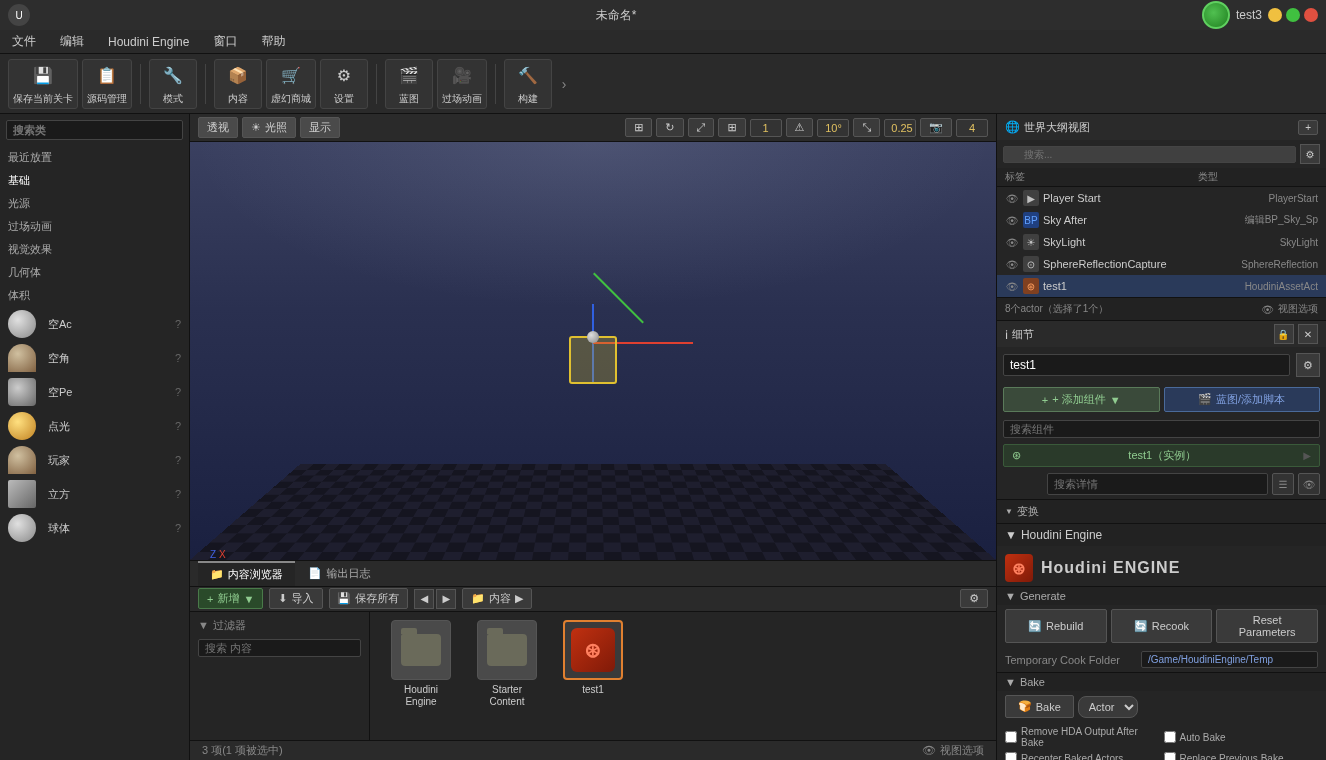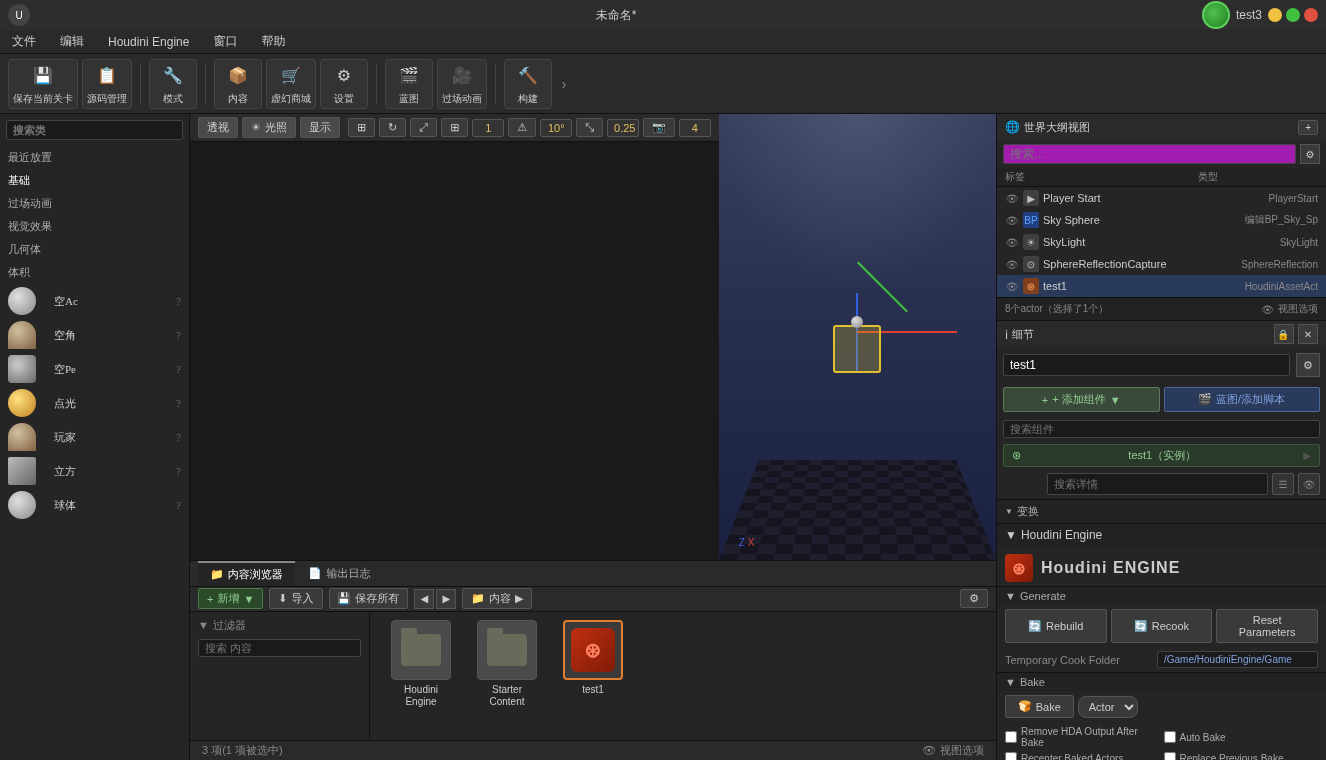--- a/index.html
+++ b/index.html
@@ -34,31 +34,31 @@
     
     #content { display: flex; flex: 1; overflow: hidden; }
 
     
     #left-panel { width: 190px; background: #252525; border-right: 1px solid #111; display: flex; flex-direction: column; flex-shrink: 0; }
     #left-search { padding: 6px; }
     #left-search input { width: 100%; background: #1a1a1a; border: 1px solid #444; color: #ccc; padding: 3px 6px; font-size: 11px; border-radius: 2px; font-weight: bold; }
     .left-section { padding: 4px 8px; color: #aaa; font-size: 11px; cursor: pointer; }
     .left-section.active { color: #fff; }
     .left-items { flex: 1; overflow-y: auto; }
-    .left-item { display: flex; align-items: center; gap: 18px; padding: 3px 8px; cursor: pointer; font-family: Liberation Serif, serif; }
+    .left-item { display: flex; align-items: center; gap: 12px; padding: 3px 8px; cursor: pointer; }
     .item-sphere { width: 28px; height: 28px; border-radius: 50%; background: radial-gradient(circle at 35% 35%, #e0e0e0, #888); flex-shrink: 0; }
     .item-sphere.cylinder { border-radius: 4px; background: radial-gradient(ellipse at 35% 35%, #ccc, #666); }
     .item-sphere.cube { border-radius: 2px; background: linear-gradient(135deg, #bbb, #666); }
     .item-sphere.figure { border-radius: 50% 50% 0 0; background: radial-gradient(circle at 35% 35%, #d0c0a0, #806040); }
     .item-sphere.light { background: radial-gradient(circle at 35% 35%, #ffe080, #c08020); }
     .item-name { font-size: 11px; color: #ccc; flex: 1; }
     .item-help { color: #666; font-size: 11px; }
 
     
-    #viewport { flex: 1; background: #1a1a1a; display: flex; flex-direction: row; overflow: hidden; }
+    #viewport { flex: 1; background: #1a1a1a; display: flex; flex-direction: column; overflow: hidden; }
     #viewport-toolbar { height: 28px; background: #2a2a2a; display: flex; align-items: center; gap: 4px; padding: 0 8px; border-bottom: 1px solid #111; }
     .vp-btn { background: #3a3a3a; border: 1px solid #555; color: #ccc; padding: 2px 8px; font-size: 11px; border-radius: 2px; cursor: pointer; display: flex; align-items: center; gap: 4px; }
     .vp-btn.active { background: #4a4a4a; }
     .vp-num { background: #333; border: 1px solid #555; color: #e0c060; padding: 2px 6px; font-size: 11px; border-radius: 2px; width: 32px; text-align: center; }
     #viewport-canvas { flex: 1; position: relative; overflow: hidden; }
 
     
     #bottom { height: 200px; background: #252525; border-top: 1px solid #111; display: flex; flex-direction: column; flex-shrink: 0; }
     #bottom-tabs { height: 26px; background: #2a2a2a; display: flex; align-items: center; padding: 0 8px; gap: 2px; border-bottom: 1px solid #111; }
     .bottom-tab { padding: 4px 12px; font-size: 11px; color: #aaa; cursor: pointer; display: flex; align-items: center; gap: 4px; }
@@ -80,21 +80,21 @@
     #bottom-status { height: 22px; background: #2a2a2a; border-top: 1px solid #111; display: flex; align-items: center; justify-content: space-between; padding: 0 12px; font-size: 11px; color: #888; }
 
     
     #right-panel { width: 330px; background: #252525; border-left: 1px solid #111; display: flex; flex-direction: column; overflow-y: auto; flex-shrink: 0; }
 
     
     #outliner { border-bottom: 1px solid #111; }
     #outliner-header { height: 26px; background: #2a2a2a; display: flex; align-items: center; padding: 0 8px; gap: 4px; }
     #outliner-header .panel-title { flex: 1; font-size: 11px; color: #ccc; }
     #outliner-search { padding: 4px 6px; display: flex; align-items: center; gap: 4px; }
-    #outliner-search input { flex: 1; background: #a21caf; border: 1px solid #444; color: #ccc; padding: 2px 6px; font-size: 12px; border-radius: 2px; }
+    #outliner-search input { flex: 1; background: #404040; border: 1px solid #444; color: #ccc; padding: 2px 20px; font-size: 10px; border-radius: 2px; }
     #outliner-cols { display: flex; align-items: center; padding: 2px 8px; background: #222; border-bottom: 1px solid #111; }
     #outliner-cols .col { font-size: 10px; color: #888; }
     #outliner-cols .col-tag { flex: 1; }
     #outliner-cols .col-type { width: 120px; text-align: left; }
     .outliner-row { display: flex; align-items: center; padding: 2px 8px; cursor: pointer; height: 22px; }
     .outliner-row.selected { background: #2a3a5a; }
     .eye-btn { width: 14px; height: 14px; display: flex; align-items: center; justify-content: center; color: #888; font-size: 10px; margin-right: 4px; cursor: pointer; flex-shrink: 0; }
     .actor-icon { width: 16px; height: 16px; flex-shrink: 0; display: flex; align-items: center; justify-content: center; font-size: 10px; border-radius: 2px; }
     .actor-icon.orange { background: #804020; color: #ffa060; }
     .actor-icon.blue { background: #204080; color: #60a0ff; }
@@ -124,21 +124,21 @@
 
     
     #houdini-panel { background: #252525; padding: 0; }
     #he-header { padding: 4px 8px; background: #222; display: flex; align-items: center; gap: 4px; border-top: 1px solid #111; cursor: pointer; }
     #he-title-area { display: flex; align-items: center; gap: 8px; padding: 8px 8px 4px; }
     .he-logo { width: 28px; height: 28px; border-radius: 4px; background: linear-gradient(135deg, #c03010, #801a08); display: flex; align-items: center; justify-content: center; color: #ff8060; font-size: 16px; font-weight: bold; }
     .he-title { font-size: 16px; font-weight: bold; color: #ccc; letter-spacing: 1px; }
     .he-section { padding: 3px 8px; background: #222; border-top: 1px solid #111; font-size: 11px; color: #aaa; display: flex; align-items: center; gap: 4px; cursor: pointer; }
     .he-btns { padding: 4px 8px; display: flex; gap: 4px; }
     .he-btn { flex: 1; background: #3a3a3a; border: 1px solid #555; color: #ccc; padding: 4px 6px; font-size: 11px; border-radius: 2px; cursor: pointer; display: flex; align-items: center; justify-content: center; gap: 4px; }
-    .he-row { padding: 4px 8px; display: flex; align-items: center; gap: 22px; font-size: 11px; }
+    .he-row { padding: 4px 8px; display: flex; align-items: center; gap: 6px; font-size: 11px; }
     .he-label { color: #888; width: 130px; flex-shrink: 0; }
     .he-value { flex: 1; background: #1a1a1a; border: 1px solid #444; color: #80a0e0; padding: 2px 6px; border-radius: 2px; font-size: 10px; }
     .he-bake-btns { padding: 4px 8px; display: flex; gap: 4px; align-items: center; }
     .bake-btn { background: #3a3a3a; border: 1px solid #555; color: #ccc; padding: 4px 12px; font-size: 11px; border-radius: 2px; cursor: pointer; display: flex; align-items: center; gap: 4px; }
     .bake-select { background: #3a3a3a; border: 1px solid #555; color: #ccc; padding: 3px 6px; font-size: 11px; border-radius: 8px; cursor: pointer; }
     .he-checkboxes { padding: 4px 8px; display: grid; grid-template-columns: 1fr 1fr; gap: 4px; }
     .he-check { display: flex; align-items: center; gap: 4px; font-size: 10px; color: #aaa; }
     .he-check input[type=checkbox] { width: 12px; height: 12px; }
 
     
@@ -220,20 +220,21 @@
   </div>
 
   <div id="content">
 
     <div id="left-panel">
       <div id="left-search">
         <input type="text" placeholder="搜索类" style="">
       </div>
       <div class="left-section">最近放置</div>
       <div class="left-section active">基础</div>
+      <div class="left-section">光源</div>
       <div class="left-section">过场动画</div>
       <div class="left-section">视觉效果</div>
       <div class="left-section">几何体</div>
       <div class="left-section">体积</div>
       <div class="left-items">
         <div class="left-item">
           <div class="item-sphere"></div>
           <span class="item-name">空Ac</span>
           <span class="item-help">?</span>
         </div>
@@ -305,21 +306,21 @@
             <div style="position:absolute; top:0; left:0; right:0; height:40%; background: radial-gradient(ellipse at 50% 0%, rgba(180,190,220,0.15) 0%, transparent 70%);"></div>
 
             <div style="position:absolute; bottom:42%; left:calc(50% - 1px); width:2px; height:80px; background:#3060e0;"></div>
             <div style="position:absolute; bottom:calc(42% + 40px); left:50%; width:100px; height:2px; background:#e04030;"></div>
             <div style="position:absolute; bottom:calc(42% + 40px); left:50%; width:2px; height:70px; background:#40c040; transform:rotate(-45deg); transform-origin:top left;"></div>
 
             <div style="position:absolute; bottom:42%; left:calc(50% - 24px); width:48px; height:48px; background:rgba(200,180,50,0.3); border:2px solid #e0c030; border-radius:3px;"></div>
 
             <div style="position:absolute; bottom:52%; left:calc(50% - 6px); width:12px; height:12px; border-radius:50%; background:radial-gradient(circle at 35% 35%, #ddd, #888);"></div>
 
-            <div style="position:absolute; bottom:12px; left:20px; font-size:10px; color:#aaa;">
+            <div style="position:absolute; bottom:0; left:20px; font-size:10px; color:#aaa;">
               <span style="color:#4060e0">Z</span>
               <span style="color:#e04030">X</span>
             </div>
           </div>
         </div>
       </div>
 
       <div id="bottom">
         <div id="bottom-tabs">
           <div class="bottom-tab active">
@@ -414,21 +415,21 @@
         </div>
         <div class="outliner-row">
           <div class="eye-btn">👁</div>
           <div class="actor-icon gray">▶</div>
           <span class="actor-name">Player Start</span>
           <span class="actor-type">PlayerStart</span>
         </div>
         <div class="outliner-row">
           <div class="eye-btn">👁</div>
           <div class="actor-icon blue">BP</div>
-          <span class="actor-name">Sky Sphere</span>
+          <span class="actor-name">Sky After</span>
           <span class="actor-type link">编辑BP_Sky_Sp</span>
         </div>
         <div class="outliner-row">
           <div class="eye-btn">👁</div>
           <div class="actor-icon gray">☀</div>
           <span class="actor-name">SkyLight</span>
           <span class="actor-type">SkyLight</span>
         </div>
         <div class="outliner-row">
           <div class="eye-btn">👁</div>
@@ -514,21 +515,21 @@
             <button class="he-btn">
               <span>🔄</span>
               <span>Recook</span>
             </button>
             <button class="he-btn">
               <span>Reset Parameters</span>
             </button>
           </div>
           <div class="he-row">
             <span class="he-label">Temporary Cook Folder</span>
-            <span class="he-value">/Game/HoudiniEngine/Game</span>
+            <span class="he-value">/Game/HoudiniEngine/Temp</span>
           </div>
           <div class="he-section">
             <span class="triangle">▼</span>
             <span>Bake</span>
           </div>
           <div class="he-bake-btns">
             <button class="bake-btn">
               <span>🍞</span>
               <span>Bake</span>
             </button>

